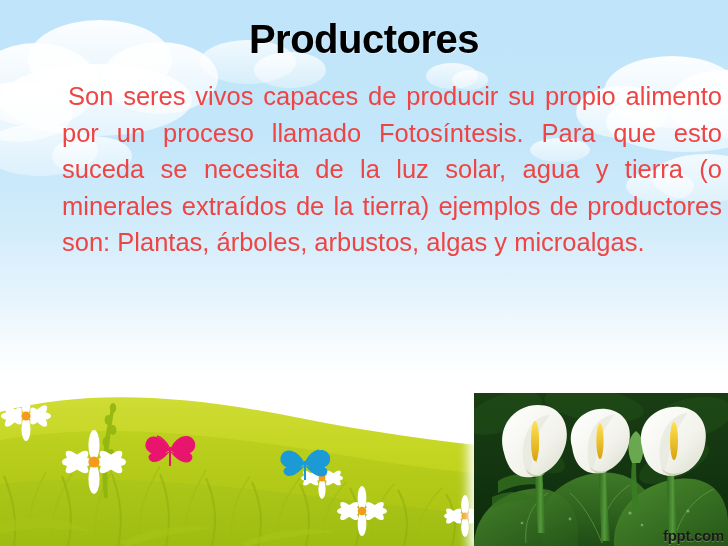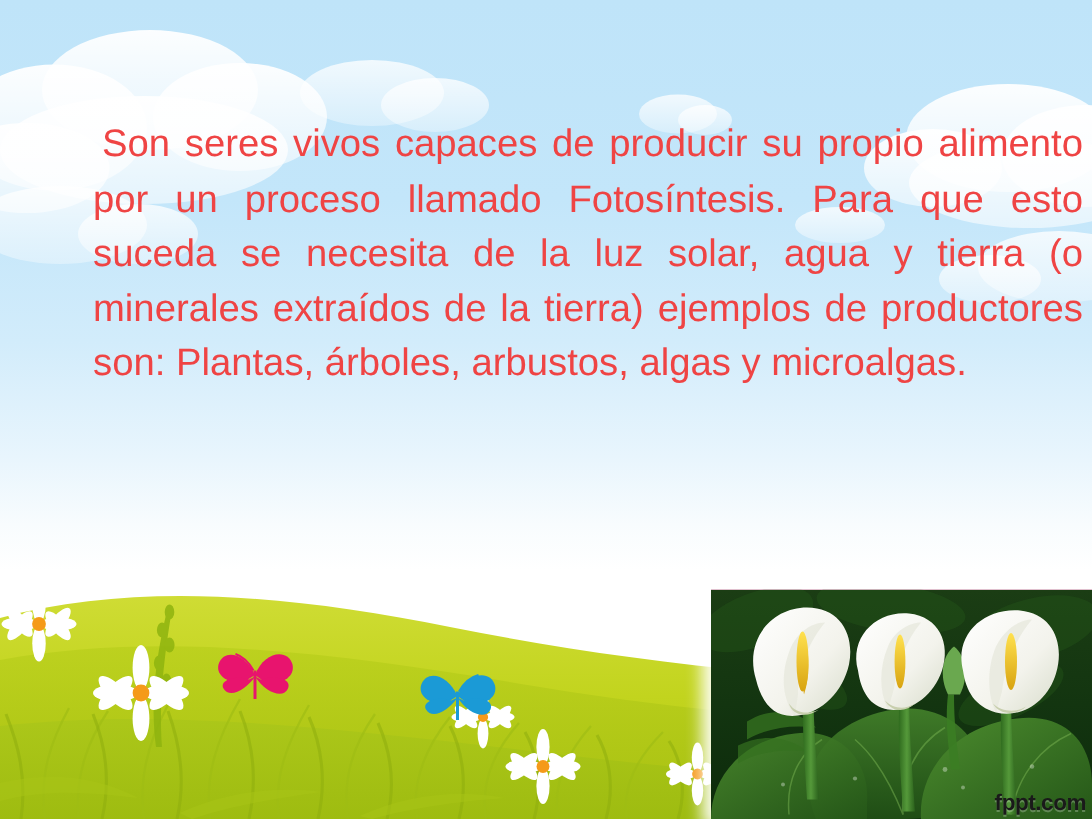--- a/index.html
+++ b/index.html
@@ -319,20 +319,21 @@
         <path d="M0,0 C-6,-14 -20,-18 -24,-8 C-27,0 -18,6 -8,5 Z"></path>
         <path d="M0,0 C6,-16 22,-18 25,-7 C27,2 16,7 7,5 Z"></path>
         <path d="M0,1 C-6,10 -17,16 -21,9 C-24,3 -12,0 -4,3 Z"></path>
         <path d="M0,1 C7,12 19,16 22,9 C25,2 12,0 4,3 Z"></path>
         <path d="M-1,-3 L-1,16 L1,16 L1,-3 Z"></path>
         <path d="M1,-3 C5,-10 10,-13 14,-14" stroke="#1b9ad6" stroke-width="1.4" fill="none"></path>
       </g>
     </g>
   </svg>
 
+  <div class="title">Productores</div>
 
   <div class="body-text">Son seres vivos capaces de producir su propio alimento por un proceso llamado Fotosíntesis. Para que esto suceda se necesita de la luz solar, agua y tierra (o minerales extraídos de la tierra) ejemplos de productores son: Plantas, árboles, arbustos, algas y microalgas.</div>
 
   <div class="photo">
     <svg width="254" height="153" viewBox="0 0 254 153">
       <defs>
         <linearGradient id="bgdark" x1="0" y1="0" x2="0" y2="1">
           <stop offset="0%" stop-color="#1b3d14"></stop>
           <stop offset="50%" stop-color="#133510"></stop>
           <stop offset="100%" stop-color="#0c2a0b"></stop>

